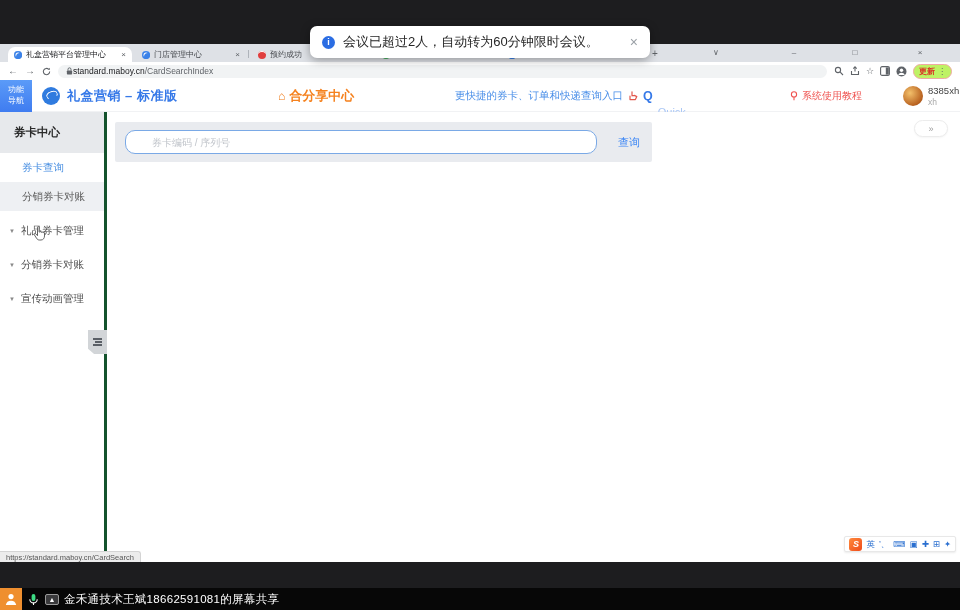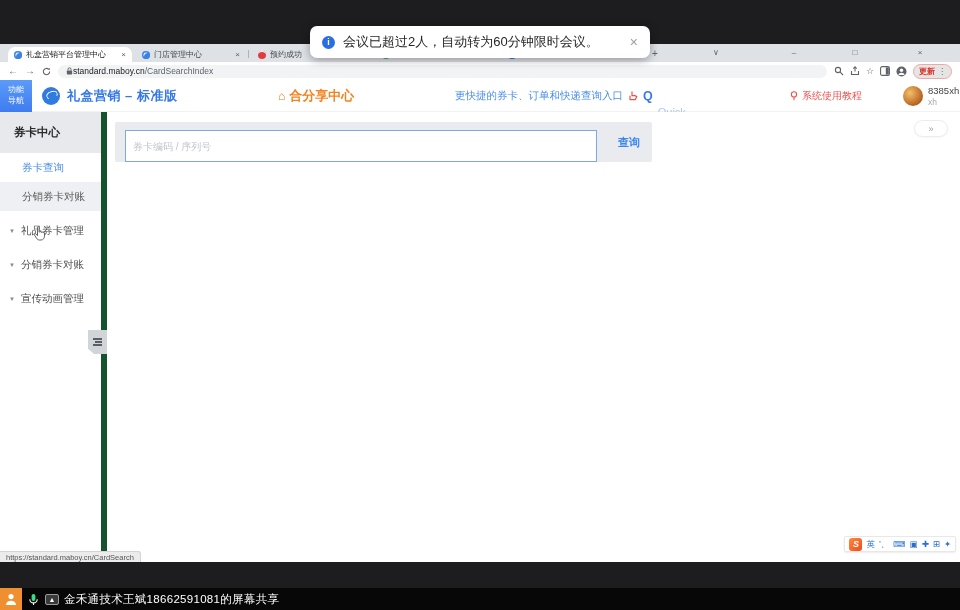--- a/index.html
+++ b/index.html
@@ -25,21 +25,21 @@
 
   .addressbar { height:18px; background:#fff; display:flex; align-items:center; padding:0 8px; gap:7px; }
   .navic { color:#5f6368; font-size:10px; line-height:1; }
   .omnibox { flex:1; height:13px; background:#f1f3f4; border-radius:7px; display:flex; align-items:center;
              gap:0; padding:0 8px; font-size:8.5px; }
   .omnibox .host { color:#202124; }
   .omnibox .path { color:#5f6368;text-align:right; }
   .abicons { display:flex; align-items:center; gap:6px; }
   .star { font-size:9px; color:#5f6368; line-height:1; }
   .updatepill { display:flex; align-items:center; gap:3px; border:1px solid #f0a9a2; border-radius:8px;
-                padding:1px 5px; background:#e5e5e5; }
+                padding:1px 5px; background:#bef264; }
   .updatepill .utext { color:#d93025; font-size:8px; font-weight:bold; }
   .updatepill .kebab { color:#5f6368; font-size:8px; }
 
   
   .app-header { position:relative; height:32px; background:#fff; border-bottom:1px solid #f1f2f4; }
   .fn-nav { position:absolute; left:0; top:0; width:32px; height:32px; background:linear-gradient(180deg,#5b9bf8,#3f7cf0);
             color:#fff; font-size:8px; display:flex; flex-direction:column; align-items:center; justify-content:center; line-height:1.35; }
   .brandwrap { position:absolute; left:42px; top:0; height:32px; display:flex; align-items:center; gap:7px; }
   .brand-logo { width:18px; height:18px; border-radius:50%; background:#2f7bdf; position:relative; }
   .brand-logo::after { content:""; position:absolute; left:4px; top:4px; width:10px; height:6px;
@@ -55,41 +55,41 @@
   .tutorialwrap { position:absolute; left:790px; top:0; height:32px; display:flex; align-items:center; gap:4px;
                   color:#ef5350; font-size:10px; }
   .userwrap { position:absolute; left:903px; top:0; height:32px; display:flex; align-items:center; gap:5px; }
   .avatar { width:20px; height:20px; border-radius:50%;
             background:radial-gradient(circle at 35% 35%, #f3c06b, #b8611f 70%, #7d3a10); }
   .uname { font-size:9.5px; color:#444; line-height:1.2; }
   .usub { font-size:8.5px; color:#aaa; line-height:1.2; }
 
   
   .app-body { position:relative; height:450px; background:#fff; }
-  .sidebar { position:absolute; left:0; top:0; width:107px; height:450px; background:#fff; border-right:6px solid #14532d; }
+  .sidebar { position:absolute; left:0; top:0; width:107px; height:450px; background:#fff; border-right:3px solid #14532d; }
   .side-section { height:41px; background:#e7e9ec; display:flex; align-items:center; padding-left:14px;
                   font-size:11.5px; font-weight:bold; color:#2b2b2b; }
   .side-item { height:29px; display:flex; align-items:center; padding-left:22px; font-size:10.5px; color:#5a5a5a; }
   .side-item.active { color:#4a90e2; background:#fff; }
   .side-item.shaded { background:#eef0f3; }
   .side-group { height:28px; display:flex; align-items:center; gap:6px; padding-left:9px; font-size:10.5px; color:#4f4f4f; margin-top:6px; }
   .side-group .tri { font-size:6px; color:#8a8a8a; }
   .side-handle { position:absolute; left:88px; top:218px; width:19px; height:24px; background:#d2d5d8;
                  clip-path:polygon(0 0,100% 0,100% 100%,32% 100%,0 78%); display:flex; align-items:center; justify-content:center; }
   .side-handle .hl { width:9px; }
   .side-handle .hl div { height:1.5px; background:#5a5f66; margin:1.5px 0; }
   .side-handle .hl div:nth-child(2){ margin-left:2px; }
 
   .content { position:absolute; left:108px; top:0; right:0; height:450px; background:#fff; }
   .search-panel { position:absolute; left:7px; top:10px; width:537px; height:40px; background:#e9ebef; border-radius:2px; }
-  .search-input { position:absolute; left:10px; top:8px; width:472px; height:32px; border:1px solid #7aa9e6;
-                  border-radius:0; font-size:10px; padding:0 7px; color:#333; outline:none;
+  .search-input { position:absolute; left:10px; top:8px; width:472px; height:24px; border:1px solid #7aa9e6;
+                  border-radius:10px; font-size:10px; padding:0 26px; color:#333; outline:none;
                   font-family:"Liberation Sans","DejaVu Sans",sans-serif; }
   .search-input::placeholder { color:#c2c6cc; }
-  .search-btn { position:absolute; right:12px; top:13px; color:#3d87f5; font-weight:bold; font-size:11px;
+  .search-btn { position:absolute; right:12px; top:13px; color:#3d87f5; font-weight:normal; font-size:11px;
                 background:none; border:none; font-family:inherit; }
   .collapse-pill { position:absolute; right:12px; top:8px; width:34px; height:17px; border:1px solid #ececec;
                    border-radius:9px; background:#fff; color:#999; font-size:9px; display:flex; align-items:center;
                    justify-content:center; box-shadow:0 1px 2px rgba(0,0,0,.04); }
   .ime-bar { position:absolute; right:4px; bottom:10px; height:16px; display:flex; align-items:center; gap:4px;
              background:#fff; border:1px solid #e8e8e8; border-radius:2px; padding:1px 4px; box-shadow:0 1px 2px rgba(0,0,0,.08); }
   .ime-logo { width:13px; height:13px; border-radius:3px; background:linear-gradient(135deg,#ff8a3d,#ef4b1a);
               color:#fff; font-weight:bold; font-size:9px; font-style:italic; display:flex; align-items:center; justify-content:center; }
   .ime-ic { color:#2a6fd0; font-size:8.5px; line-height:1; }
 

